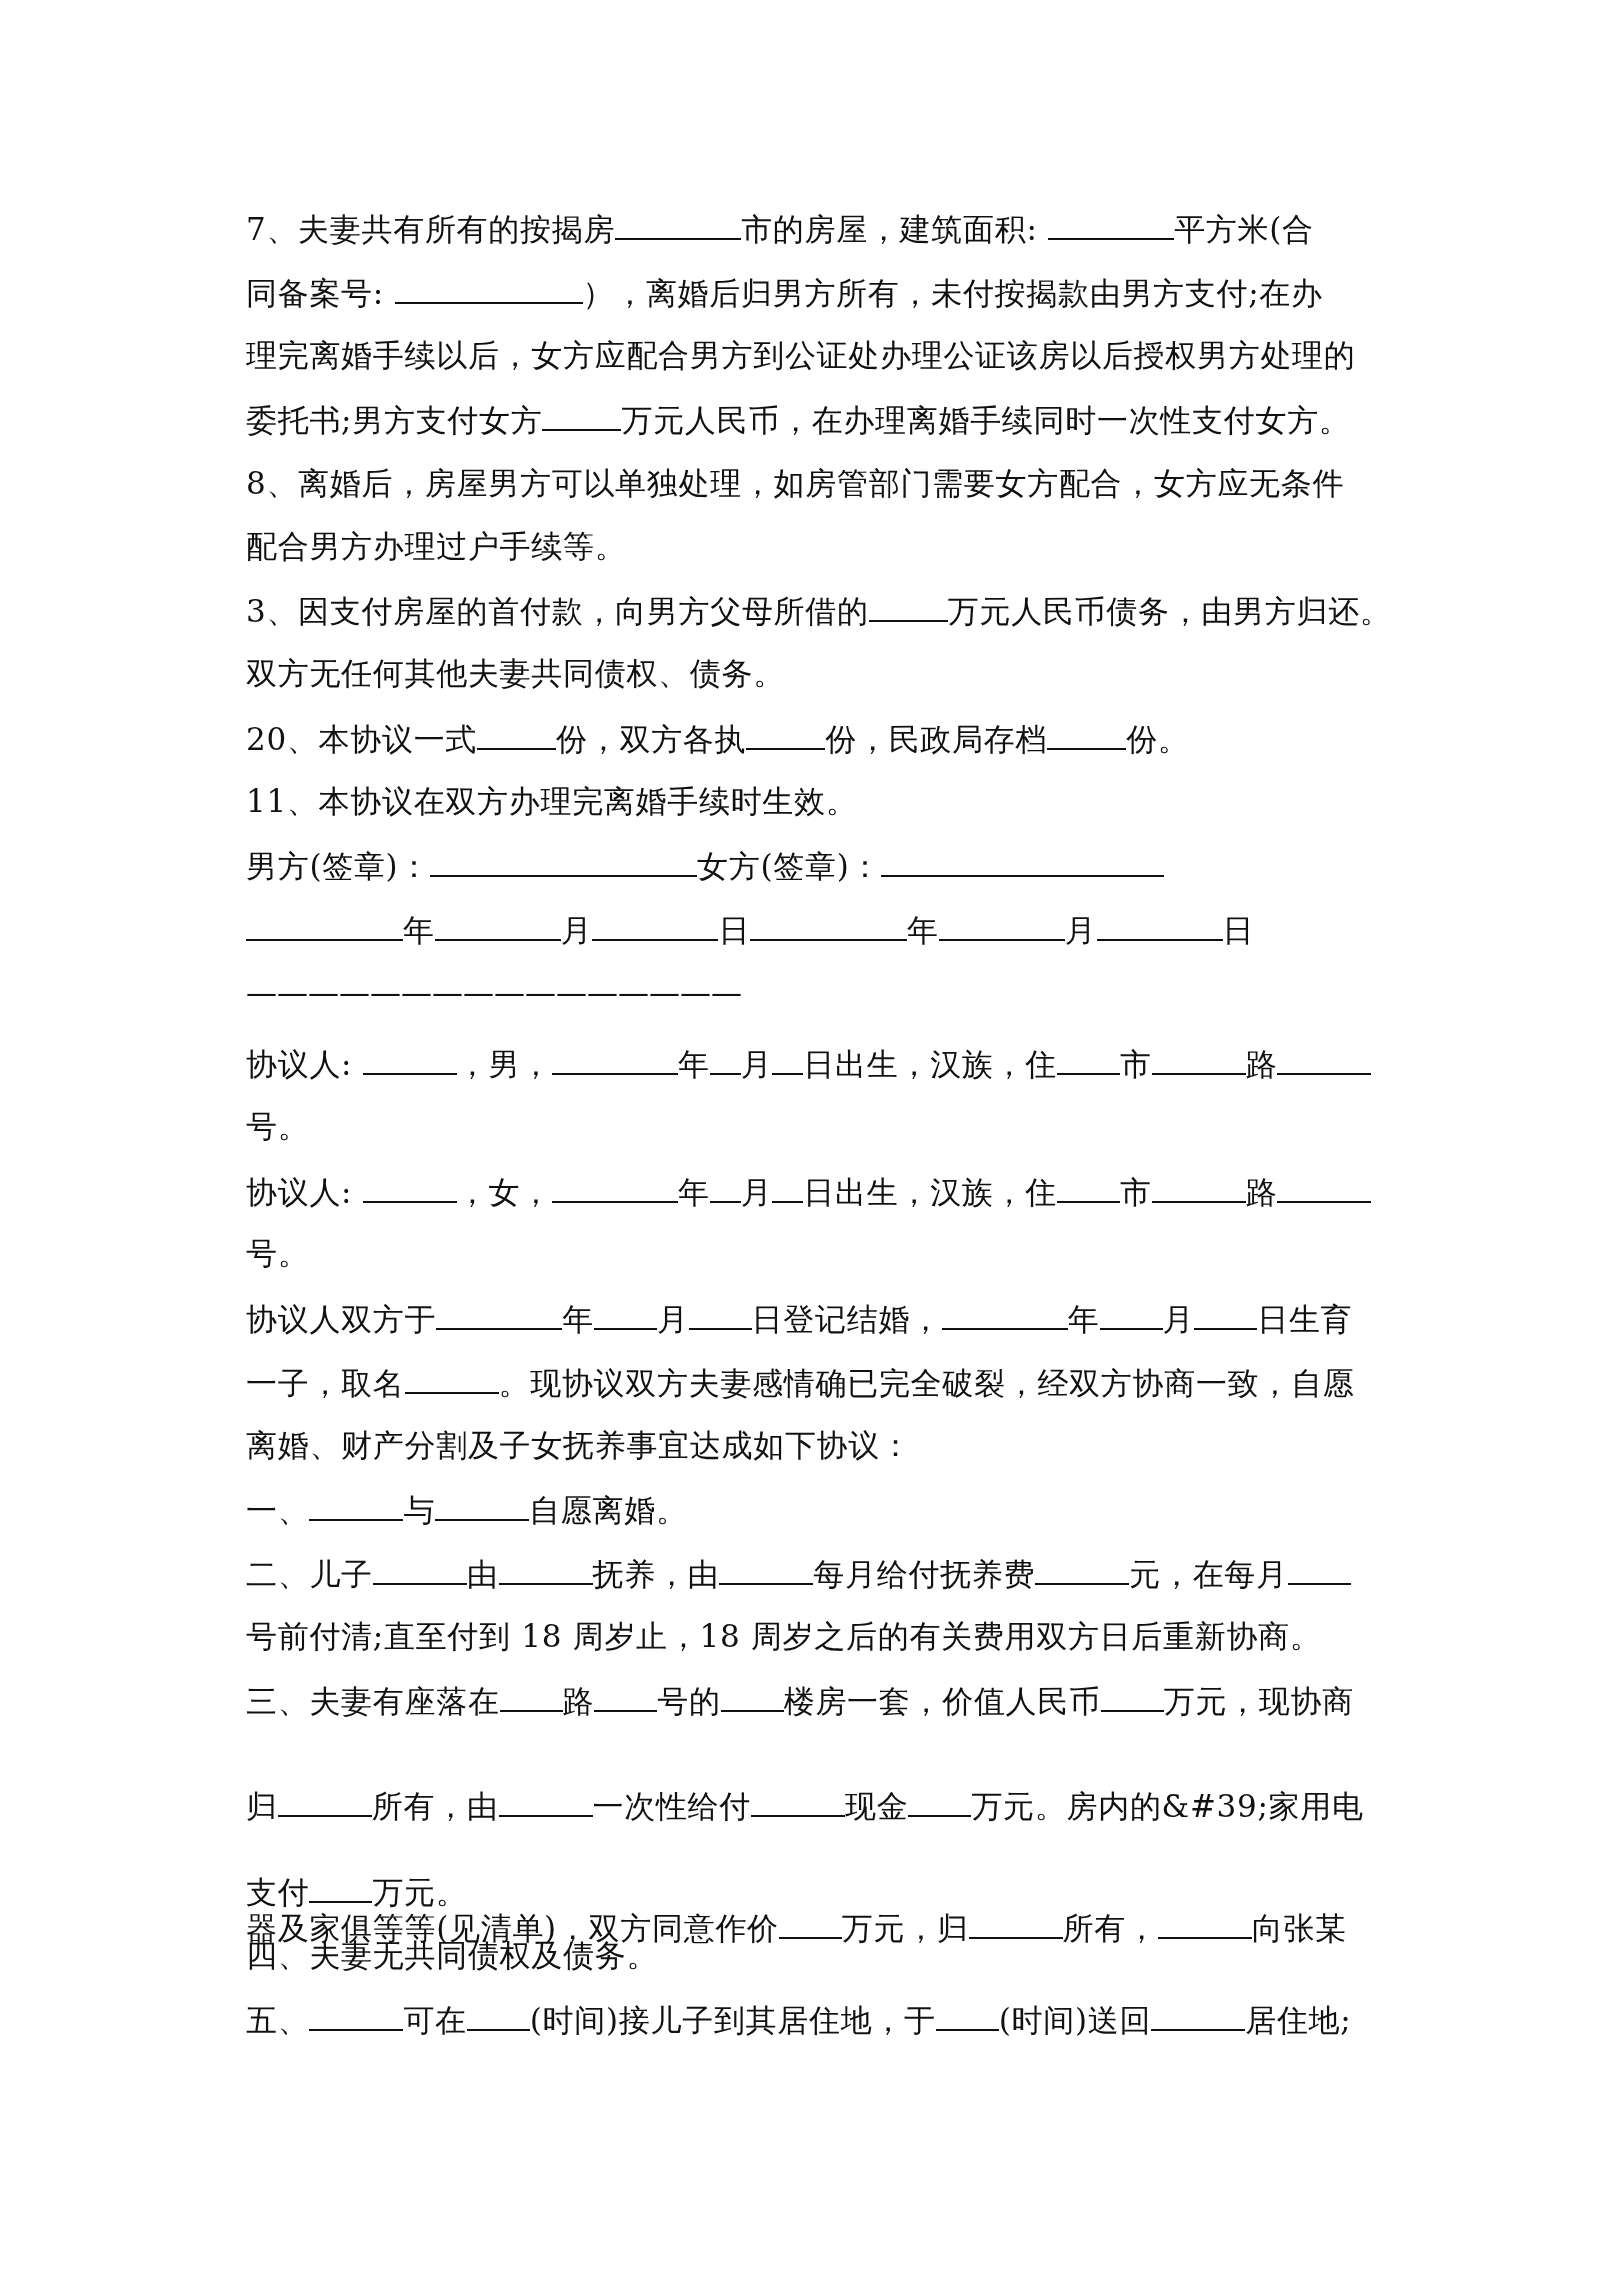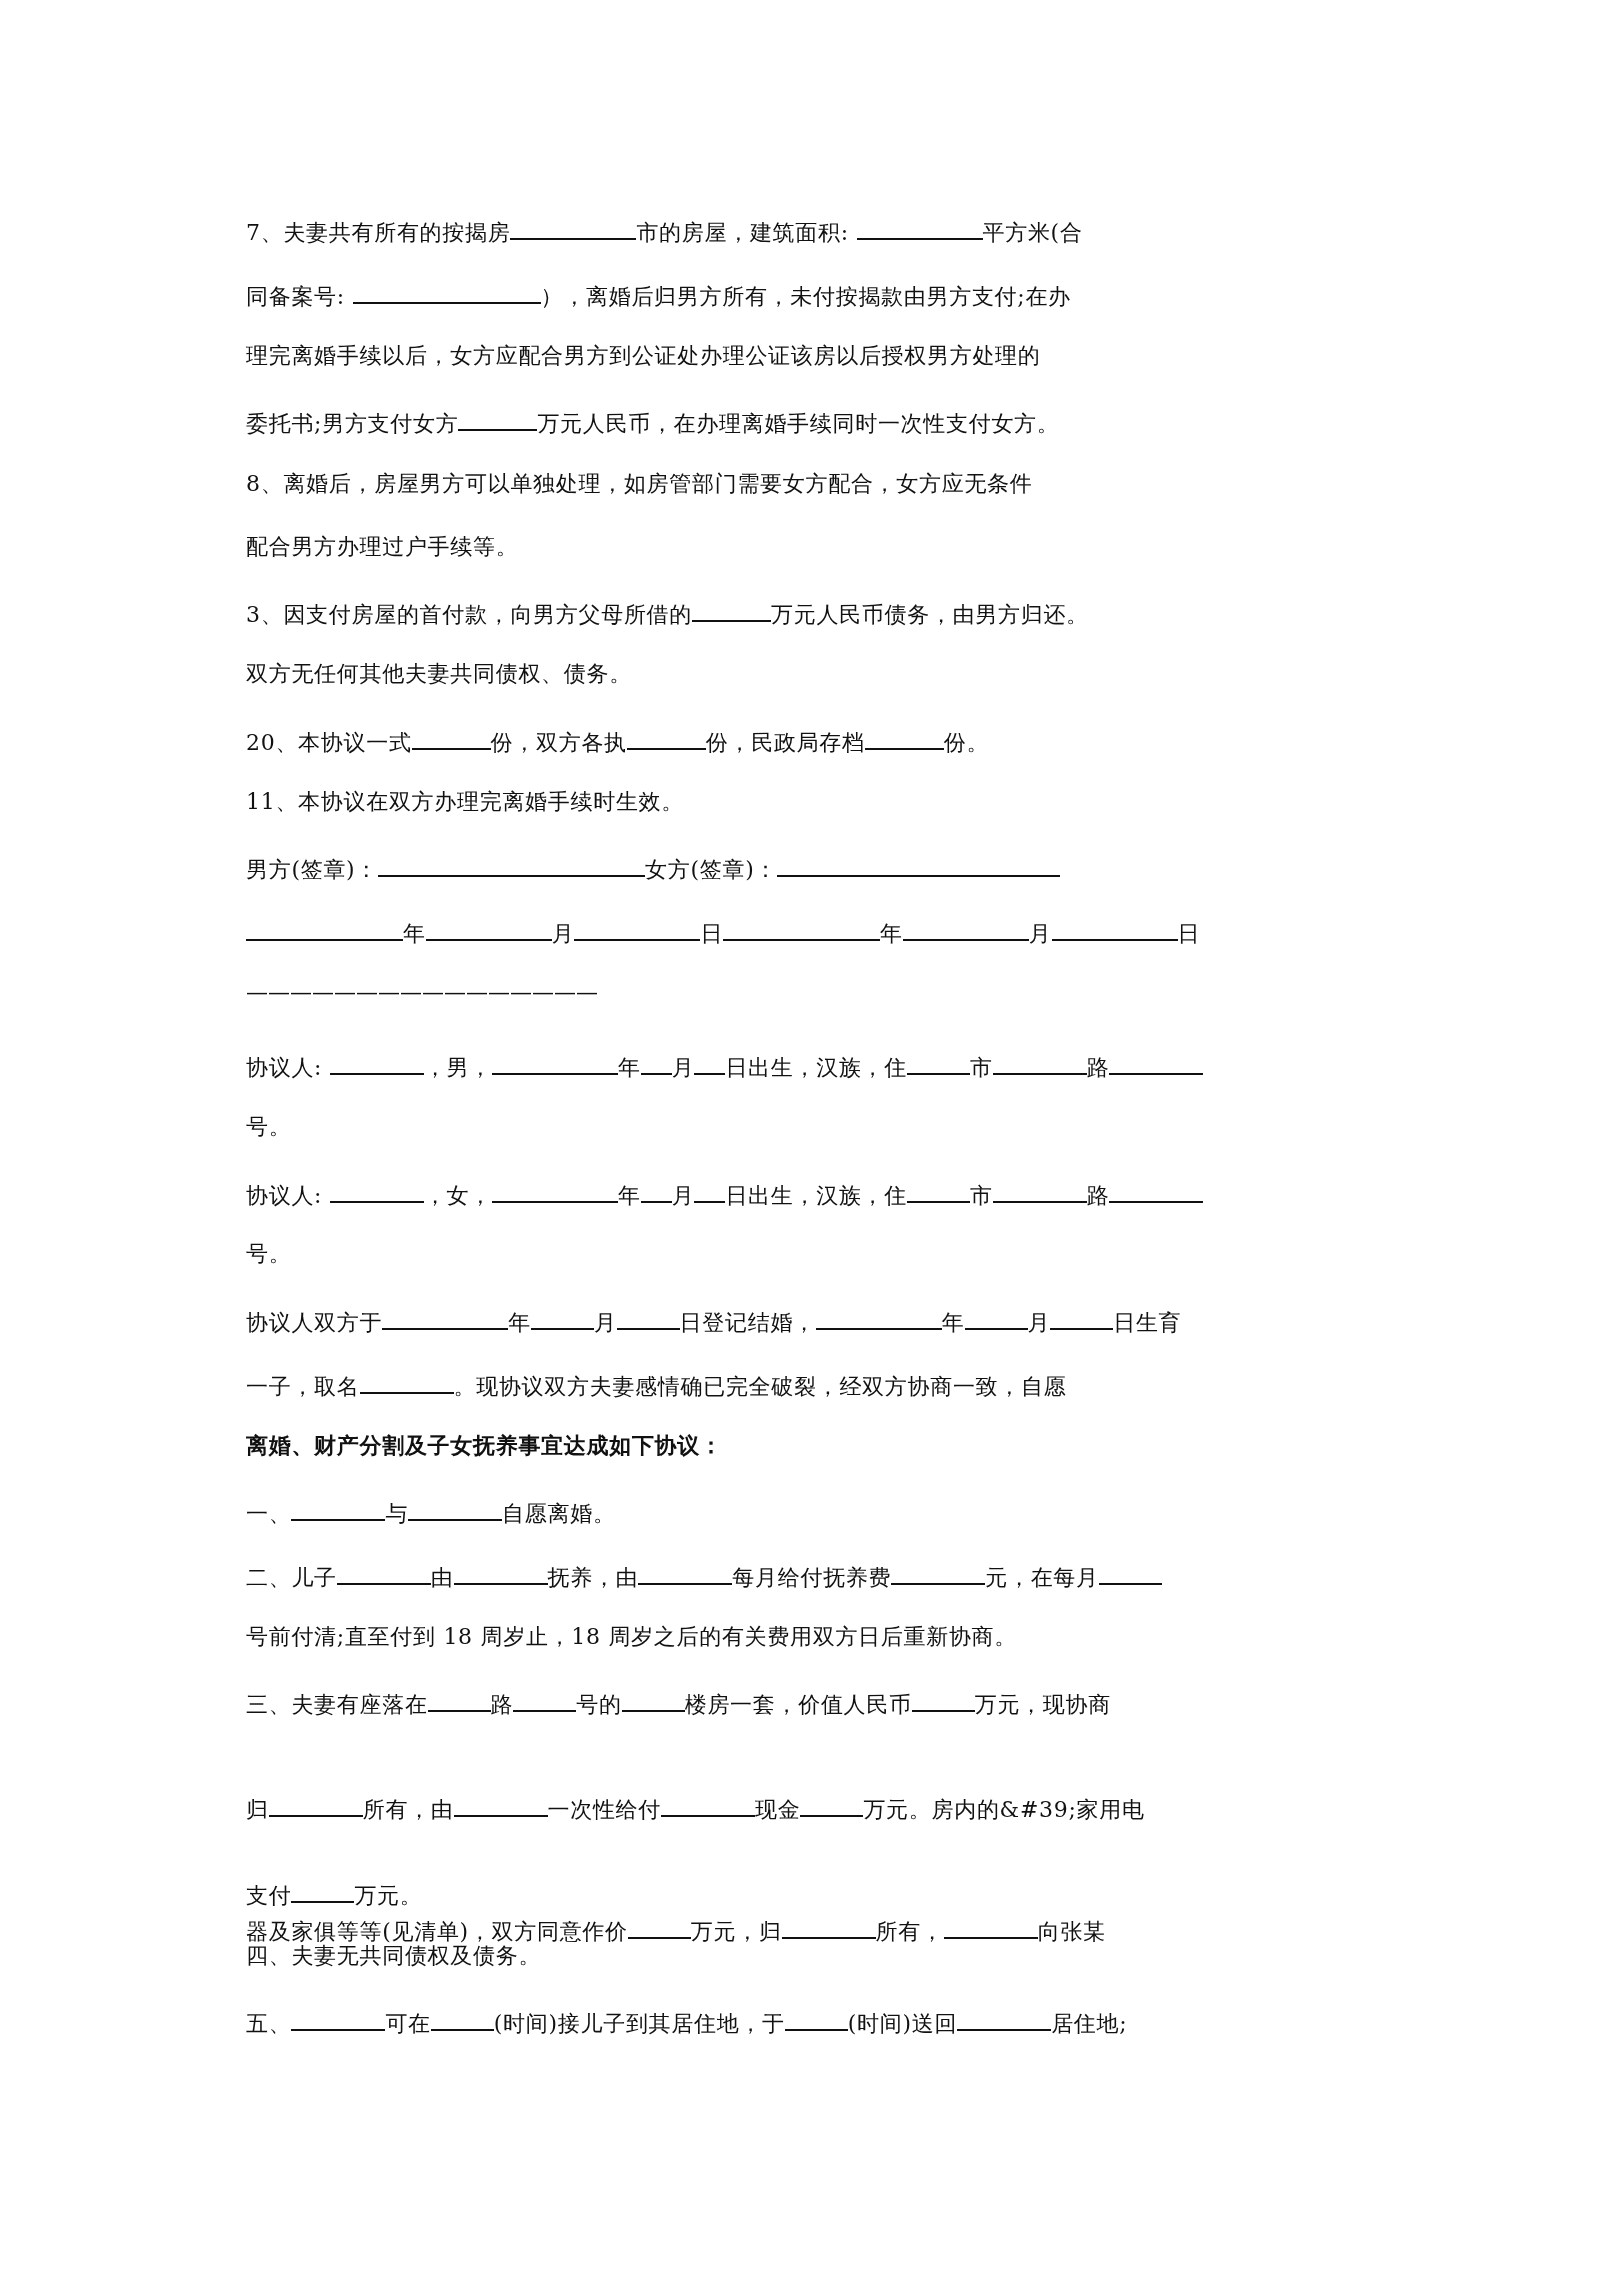--- a/index.html
+++ b/index.html
@@ -1,19 +1,19 @@
 <!DOCTYPE html>
 <html style="font-size:10.5px"><head>
 <meta charset="utf-8">
 <style>
   html, body { margin: 0; padding: 0; background: #ffffff; }
   body { width: 1623px; height: 2295px; position: relative; overflow: hidden;
          font-family: "DejaVu Serif", "Liberation Serif", serif; color: #111; }
   .page { position: absolute; left: 0; top: 0; width: 1623px; height: 2295px; background: #fff; }
-  .line { position: absolute; left: 246px; width: 1139px; height: 63px; font-size: 22px;
+  .line { position: absolute; left: 246px; width: 1139px; height: 63px; font-size: 31px;
           line-height: 39px; white-space: nowrap; letter-spacing: 0.7px; }
   .blank { display: inline-block; border-bottom: 2px solid #111; height: 30px; vertical-align: baseline; }
   .dashes { letter-spacing: 0; }
 </style>
 </head>
 <body>
 
 <div class="page">
   <div id="doc-body">
       <div class="line" style="top: 208px;"><span>7、夫妻共有所有的按揭房</span><span class="blank" style="width: 126px;"></span><span>市的房屋，建筑面积: </span><span class="blank" style="width: 126px;"></span><span>平方米(合</span></div>
@@ -28,21 +28,21 @@
       <div class="line" style="top: 782px;"><span>11、本协议在双方办理完离婚手续时生效。</span></div>
       <div class="line" style="top: 845px;"><span>男方(签章)：</span><span class="blank" style="width: 267px;"></span><span>女方(签章)：</span><span class="blank" style="width: 283px;"></span></div>
       <div class="line" style="top: 909px;"><span class="blank" style="width: 157px;"></span><span>年</span><span class="blank" style="width: 126px;"></span><span>月</span><span class="blank" style="width: 126px;"></span><span>日</span><span class="blank" style="width: 157px;"></span><span>年</span><span class="blank" style="width: 126px;"></span><span>月</span><span class="blank" style="width: 126px;"></span><span>日</span></div>
       <div class="line" style="top: 973px;"><span class="dashes">————————————————</span></div>
       <div class="line" style="top: 1043px;"><span>协议人: </span><span class="blank" style="width: 94px;"></span><span>，男，</span><span class="blank" style="width: 126px;"></span><span>年</span><span class="blank" style="width: 31px;"></span><span>月</span><span class="blank" style="width: 31px;"></span><span>日出生，汉族，住</span><span class="blank" style="width: 63px;"></span><span>市</span><span class="blank" style="width: 94px;"></span><span>路</span><span class="blank" style="width: 94px;"></span></div>
       <div class="line" style="top: 1107px;"><span>号。</span></div>
       <div class="line" style="top: 1171px;"><span>协议人: </span><span class="blank" style="width: 94px;"></span><span>，女，</span><span class="blank" style="width: 126px;"></span><span>年</span><span class="blank" style="width: 31px;"></span><span>月</span><span class="blank" style="width: 31px;"></span><span>日出生，汉族，住</span><span class="blank" style="width: 63px;"></span><span>市</span><span class="blank" style="width: 94px;"></span><span>路</span><span class="blank" style="width: 94px;"></span></div>
       <div class="line" style="top: 1234px;"><span>号。</span></div>
       <div class="line" style="top: 1298px;"><span>协议人双方于</span><span class="blank" style="width: 126px;"></span><span>年</span><span class="blank" style="width: 63px;"></span><span>月</span><span class="blank" style="width: 63px;"></span><span>日登记结婚，</span><span class="blank" style="width: 126px;"></span><span>年</span><span class="blank" style="width: 63px;"></span><span>月</span><span class="blank" style="width: 63px;"></span><span>日生育</span></div>
       <div class="line" style="top: 1362px;"><span>一子，取名</span><span class="blank" style="width: 94px;"></span><span>。现协议双方夫妻感情确已完全破裂，经双方协商一致，自愿</span></div>
-      <div class="line" style="top: 1426px; font-weight: bold;"><span>离婚、财产分割及子女抚养事宜达成如下协议：</span></div>
+      <div class="line" style="top: 1426px;"><span>离婚、财产分割及子女抚养事宜达成如下协议：</span></div>
       <div class="line" style="top: 1489px;"><span>一、</span><span class="blank" style="width: 94px;"></span><span>与</span><span class="blank" style="width: 94px;"></span><span>自愿离婚。</span></div>
       <div class="line" style="top: 1553px;"><span>二、儿子</span><span class="blank" style="width: 94px;"></span><span>由</span><span class="blank" style="width: 94px;"></span><span>抚养，由</span><span class="blank" style="width: 94px;"></span><span>每月给付抚养费</span><span class="blank" style="width: 94px;"></span><span>元，在每月</span><span class="blank" style="width: 63px;"></span></div>
       <div class="line" style="top: 1617px;"><span>号前付清;直至付到 18 周岁止，18 周岁之后的有关费用双方日后重新协商。</span></div>
       <div class="line" style="top: 1680px;"><span>三、夫妻有座落在</span><span class="blank" style="width: 63px;"></span><span>路</span><span class="blank" style="width: 63px;"></span><span>号的</span><span class="blank" style="width: 63px;"></span><span>楼房一套，价值人民币</span><span class="blank" style="width: 63px;"></span><span>万元，现协商</span></div>
       <div class="line" style="top: 1745px; margin-top: 40px;"><span>归</span><span class="blank" style="width: 94px;"></span><span>所有，由</span><span class="blank" style="width: 94px;"></span><span>一次性给付</span><span class="blank" style="width: 94px;"></span><span>现金</span><span class="blank" style="width: 63px;"></span><span>万元。房内的&amp;#39;家用电</span></div>
       <div class="line" style="top: 1887px; margin-top: 20px;"><span>器及家俱等等(见清单)，双方同意作价</span><span class="blank" style="width: 63px;"></span><span>万元，归</span><span class="blank" style="width: 94px;"></span><span>所有，</span><span class="blank" style="width: 94px;"></span><span>向张某</span></div>
       <div class="line" style="top: 1871px;"><span>支付</span><span class="blank" style="width: 63px;"></span><span>万元。</span></div>
       <div class="line" style="top: 1936px;"><span>四、夫妻无共同债权及债务。</span></div>
       <div class="line" style="top: 1999px;"><span>五、</span><span class="blank" style="width: 94px;"></span><span>可在</span><span class="blank" style="width: 63px;"></span><span>(时间)接儿子到其居住地，于</span><span class="blank" style="width: 63px;"></span><span>(时间)送回</span><span class="blank" style="width: 94px;"></span><span>居住地;</span></div>
     </div>

